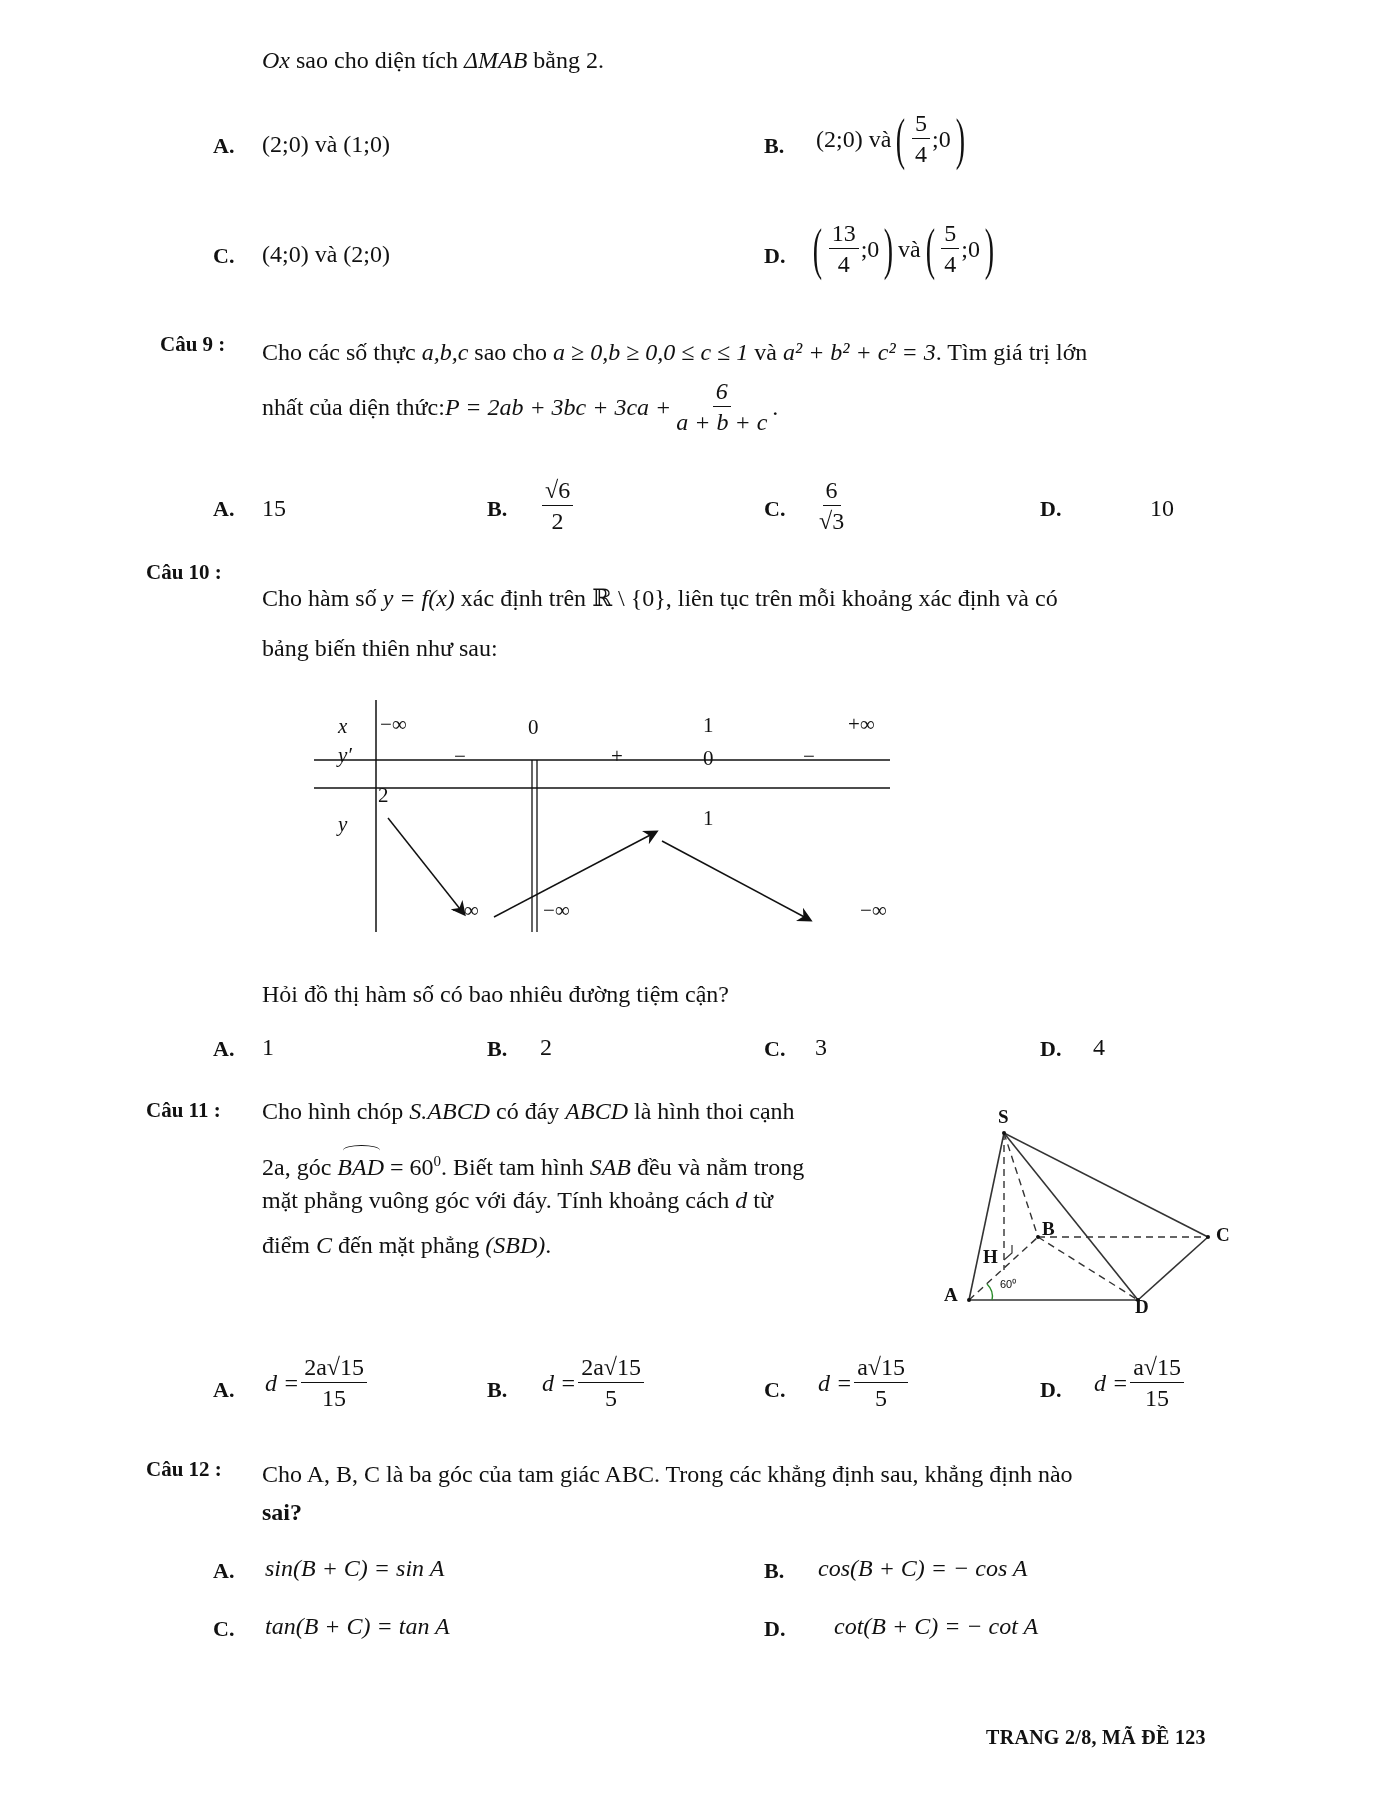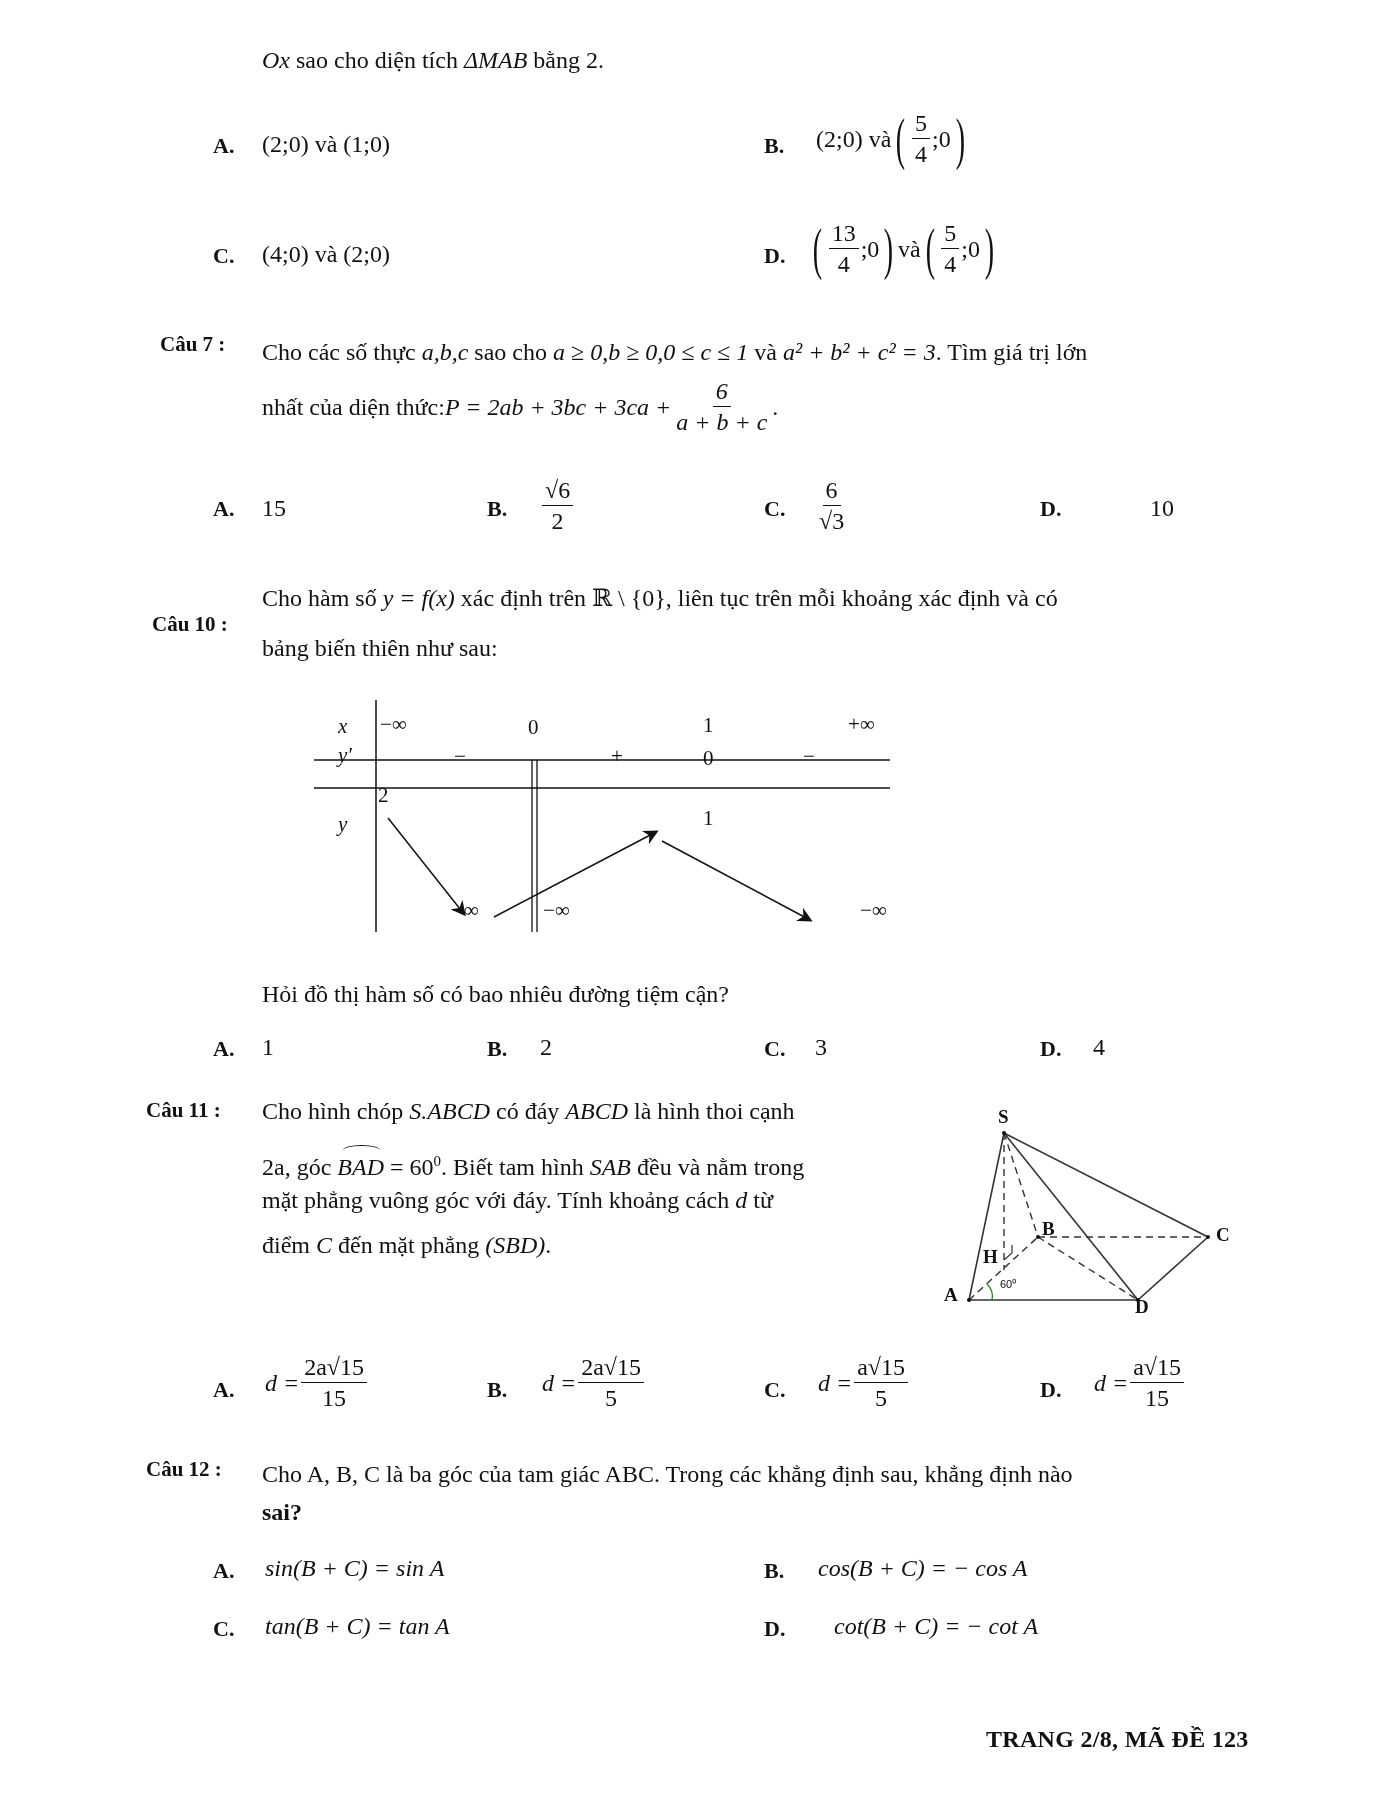--- a/index.html
+++ b/index.html
@@ -11,21 +11,21 @@
   .opt-label { font-weight:bold; font-size:22px; }
   .i { font-style:italic; }
   .frac { display:inline-flex; flex-direction:column; align-items:center; vertical-align:middle; margin:0 2px; }
   .frac .num { border-bottom:1.5px solid #111; padding:0 3px; line-height:30px; }
   .frac .den { line-height:30px; padding:0 3px; }
   .paren-big { display:inline-block; font-size:56px; line-height:56px; transform:scaleX(0.5); vertical-align:middle; font-weight:100; }
   .sup { font-size:15px; vertical-align:super; }
   .arc { position:relative; display:inline-block; }
   .arc::before { content:""; position:absolute; left:6px; right:4px; top:-8px; height:10px;
                  border-top:1.5px solid #111; border-radius:50% 50% 0 0; }
-  .footer { font-weight:bold; font-size:24px; letter-spacing:0.3px;text-align:center; }
+  .footer { font-weight:bold; font-size:20px; letter-spacing:0.3px;text-align:center; }
   .bbt-cell { font-size:21px; }
 </style>
 </head>
 <body>
 
 <div class="abs txt" style="left:262px;top:46px;">
   <span class="i">Ox</span><span> sao cho diện tích </span><span class="i">ΔMAB</span><span> bằng 2.</span>
 </div>
 
 <div class="abs opt-label" style="left:213px;top:133px;">A.</div>
@@ -58,21 +58,21 @@
   <span> và </span>
   <span class="paren-big">(</span>
   <span class="frac">
       <span class="num">5</span>
       <span class="den">4</span>
     </span>
   <span>;0</span>
   <span class="paren-big">)</span>
 </div>
 
-<div class="abs q-label" style="left:160px;top:332px;">Câu 7 :</div>
+<div class="abs q-label" style="left:160px;top:332px;">Câu 9 :</div>
 <div class="abs txt" style="left:262px;top:338px;">
   <span>Cho các số thực </span><span class="i">a,b,c</span><span>  sao cho </span><span class="i">a ≥ 0,b ≥ 0,0 ≤ c ≤ 1</span><span>  và </span><span class="i">a² + b² + c² = 3</span><span>. Tìm giá trị lớn</span>
 </div>
 <div class="abs txt" style="left:262px;top:376px;display:flex;align-items:center;">
   <span>nhất của diện thức: </span>
   <span class="i">P = 2ab + 3bc + 3ca +</span>
   <span class="frac i">
       <span class="num">6</span>
       <span class="den">a + b + c</span>
     </span>
@@ -94,21 +94,21 @@
 <div class="abs txt" style="left:814px;top:475px;">
   <span class="frac">
       <span class="num">6</span>
       <span class="den">√3</span>
     </span>
 </div>
 
 <div class="abs opt-label" style="left:1040px;top:496px;">D.</div>
 <div class="abs txt" style="left:1150px;top:494px;">10</div>
 
-<div class="abs q-label" style="left:146px;top:612px;margin-left:6px;">Câu 10 :</div>
+<div class="abs q-label" style="left:146px;top:560px;">Câu 10 :</div>
 <div class="abs txt" style="left:262px;top:584px;">
   <span>Cho hàm số </span><span class="i">y = f(x)</span><span> xác định trên </span><span>ℝ \ {0}</span><span>, liên tục trên mỗi khoảng xác định và có</span>
 </div>
 <div class="abs txt" style="left:262px;top:634px;">bảng biến thiên như sau:</div>
 
 <svg class="abs" style="left:300px;top:700px;" width="620" height="240" viewBox="0 0 620 240">
   <line x1="76" y1="0" x2="76" y2="232" stroke="#111" stroke-width="1.5"></line>
   <line x1="14" y1="60" x2="590" y2="60" stroke="#111" stroke-width="1.5"></line>
   <line x1="14" y1="88" x2="590" y2="88" stroke="#111" stroke-width="1.5"></line>
   <line x1="232" y1="60" x2="232" y2="232" stroke="#111" stroke-width="1.3"></line>

